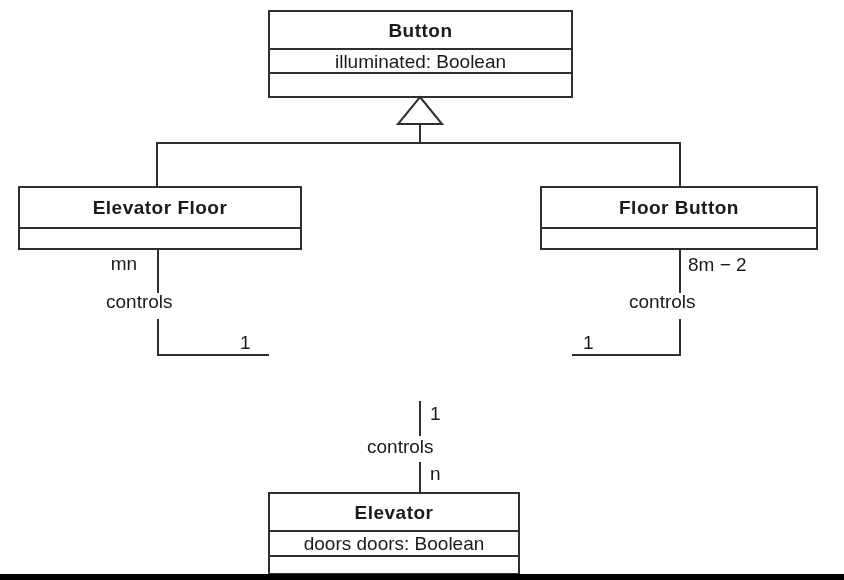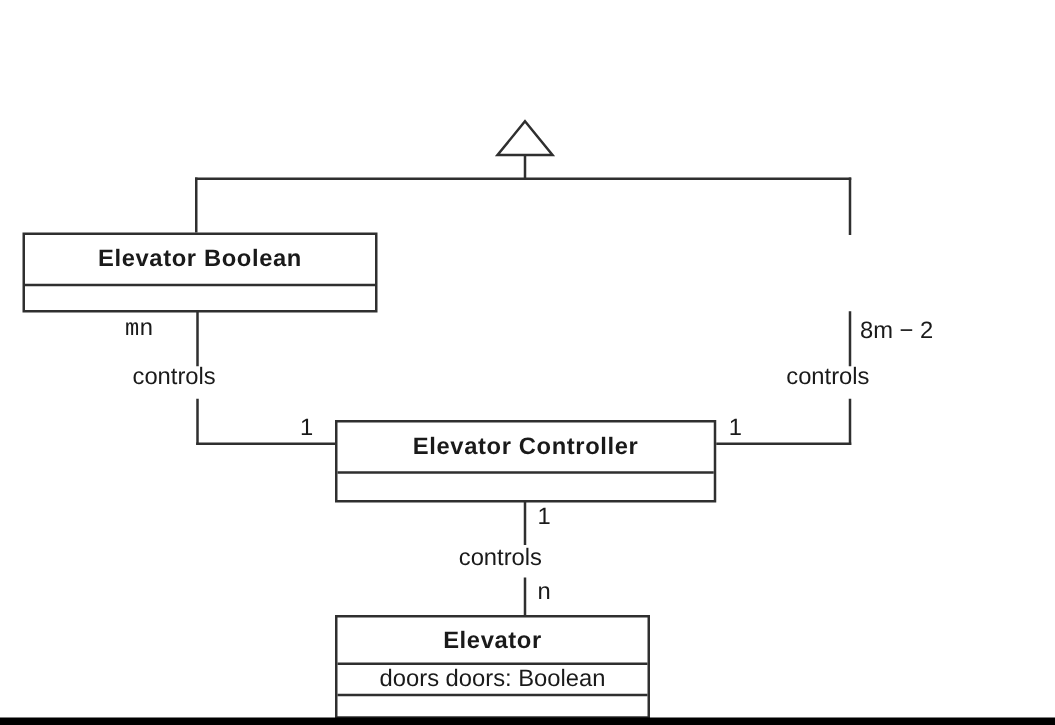--- a/index.html
+++ b/index.html
@@ -19,65 +19,70 @@
        font-weight:bold;font-size:19px;letter-spacing:0.5px;line-height:1;}
   .cls-row{flex:0 0 auto;border-top:2px solid var(--line);display:flex;
        align-items:center;justify-content:center;font-size:19px;line-height:1;}
   .cls-row.grow{flex:1 1 auto;}
 
   
   .edge{position:absolute;background:var(--line);}
 
   
   .lbl{position:absolute;font-size:19px;line-height:1;color:var(--text);white-space:nowrap;}
-  .lbl.right{text-align:left;font-family:Liberation Mono, monospace;}
+  .lbl.right{text-align:center;}
   .lbl.center{}
 
   .tri{position:absolute;}
 
   .bottom-bar{position:absolute;background:#000;}
 </style>
 </head>
 <body>
 
 <div class="stage">
 
+  <div class="cls" style="left:268px;top:10px;width:305px;height:88px">
+    <div class="cls-title" style="height:36px">Button</div>
+    <div class="cls-row" style="height:22px">illuminated: Boolean</div>
+    <div class="cls-row grow"></div>
+  </div>
 
   <svg class="tri" style="left:395px;top:95px" width="50" height="31">
     <polygon points="25,2 47,29 3,29" fill="#ffffff" stroke="#2f2f2f" stroke-width="2"></polygon>
   </svg>
   <div class="edge" style="left:419px;top:124px;width:2px;height:20px"></div>
   <div class="edge" style="left:156px;top:142px;width:525px;height:2px"></div>
   <div class="edge" style="left:156px;top:142px;width:2px;height:46px"></div>
   <div class="edge" style="left:679px;top:142px;width:2px;height:46px"></div>
 
   <div class="cls" style="left:18px;top:186px;width:284px;height:64px">
-    <div class="cls-title" style="height:39px">Elevator Boolean</div>
+    <div class="cls-title" style="height:39px">Elevator Floor</div>
     <div class="cls-row grow"></div>
   </div>
 
+  <div class="cls" style="left:540px;top:186px;width:278px;height:64px">
+    <div class="cls-title" style="height:39px">Floor Button</div>
+    <div class="cls-row grow"></div>
+  </div>
 
   <div class="edge" style="left:157px;top:249px;width:2px;height:44px"></div>
   <div class="edge" style="left:157px;top:319px;width:2px;height:37px"></div>
   <div class="edge" style="left:157px;top:354px;width:112px;height:2px"></div>
   <div class="lbl right" style="left:100px;top:254px;width:48px">mn</div>
   <div class="lbl center" style="left:106px;top:292px;width:104px">controls</div>
   <div class="lbl" style="left:240px;top:333px">1</div>
 
   <div class="edge" style="left:679px;top:249px;width:2px;height:44px"></div>
   <div class="edge" style="left:679px;top:319px;width:2px;height:37px"></div>
   <div class="edge" style="left:572px;top:354px;width:109px;height:2px"></div>
   <div class="lbl" style="left:688px;top:255px">8m − 2</div>
   <div class="lbl center" style="left:629px;top:292px;width:104px">controls</div>
   <div class="lbl" style="left:583px;top:333px">1</div>
 
-  <div class="cls" style="left:268px;top:336px;width:305px;height:66px">
-    <div class="cls-title" style="height:39px">Elevator Controller</div>
-    <div class="cls-row grow"></div>
-  </div>
 
   <div class="edge" style="left:419px;top:401px;width:2px;height:35px"></div>
   <div class="edge" style="left:419px;top:462px;width:2px;height:30px"></div>
   <div class="lbl" style="left:430px;top:404px">1</div>
   <div class="lbl center" style="left:367px;top:437px;width:106px">controls</div>
   <div class="lbl" style="left:430px;top:464px">n</div>
 
   <div class="cls" style="left:268px;top:492px;width:252px;height:83px">
     <div class="cls-title" style="height:36px">Elevator</div>
     <div class="cls-row" style="height:23px">doors doors: Boolean</div>

